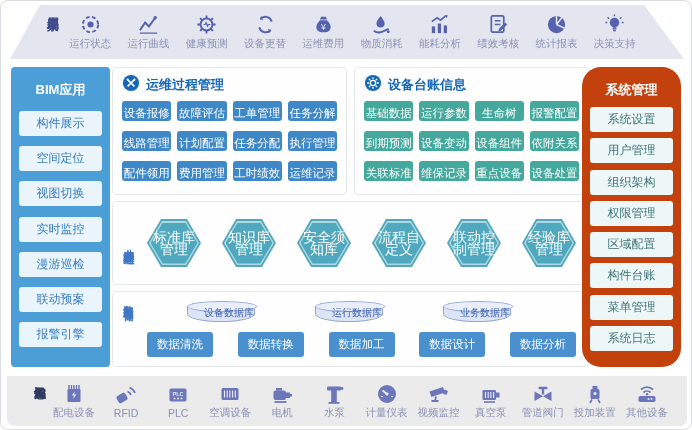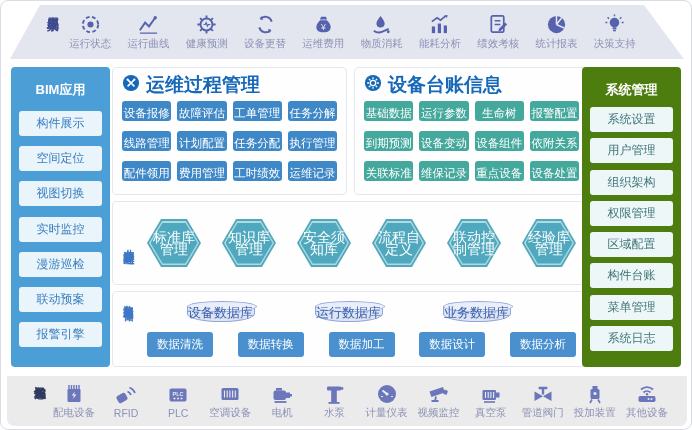--- a/index.html
+++ b/index.html
@@ -17,37 +17,37 @@
   .scenario-items { flex:1; display:flex; }
   .scenario-item { flex:1; display:flex; flex-direction:column; align-items:center;
                    justify-content:center; gap:1px; cursor:pointer; }
   .scenario-item svg { width:23px; height:23px; display:block; }
   .scenario-label { font-size:10.5px; color:#8d92b6; white-space:nowrap; }
 
   
   .side-panel { position:absolute; top:66px; width:99px; height:300px; border-radius:4px;
                 display:flex; flex-direction:column; padding:8px 8px 10px; }
   .bim-panel { left:10px;  background:#4b9fd6; }
-  .sys-panel { right:10px; background:#4d7c0f; }
+  .sys-panel { right:10px; background:#c2410c;border-radius:19px; }
   .side-title { text-align:center; color:#fff; font-size:13px; font-weight:bold; margin:6px 0 2px; }
   .side-btns { flex:1; display:flex; flex-direction:column; justify-content:space-evenly; }
   .side-btn { height:25px; line-height:25px; text-align:center; border-radius:3px;
               font-size:12px; cursor:pointer; }
   .bim-panel .side-btn { background:#e9f4fb; color:#3b7ec0; }
   .sys-panel .side-btn { background:#eef7f8; color:#3f7477; }
 
   
   .center { position:absolute; left:111px; top:66px; width:477px; height:300px;
             display:flex; flex-direction:column; gap:6px; }
   .card { background:#fefefe; border:1px solid #e4e7ec; border-radius:4px; }
   .cards-row { display:flex; gap:7px; height:128px; }
   .module-card { flex:1; padding:8px 9px 3px; }
   .card-header { display:flex; align-items:center; gap:6px; height:18px; margin-bottom:7px; }
   .card-header svg { width:18px; height:18px; }
-  .card-title { font-size:19px; font-weight:bold; color:#1668b8; }
+  .card-title { font-size:13px; font-weight:bold; color:#1668b8; }
   .btn-grid { display:grid; grid-template-columns:repeat(4,1fr); column-gap:6px; row-gap:10px; }
   .grid-btn { height:20px; line-height:24px; text-align:center; color:#fff;
               font-size:11.5px; border-radius:3px; cursor:pointer; white-space:nowrap; }
   .ops-btn { background:#3f88c8; }
   .ledger-btn { background:#44a89c; }
 
   
   .logic-card { height:84px; display:flex; align-items:center; padding:0 12px 0 10px; }
   .section-vlabel { font-size:11px; color:#3f77c5; letter-spacing:1px; line-height:12px; }
   .hex-row { flex:1; display:flex; justify-content:space-between; margin-left:12px; }
@@ -62,22 +62,22 @@
 
   
   .data-card { flex:1; display:flex; padding:5px 10px 7px; }
   .data-body { flex:1; display:flex; flex-direction:column; margin-left:10px; }
   .db-row { display:flex; margin-left:44px; gap:60px; height:28px; }
   .db { position:relative; width:68px; height:16px; margin-top:9px; background:#dde4f4;
         border:1px solid #8fa6da; border-top:none;
         border-radius:0 0 34px 34px / 0 0 8px 8px; }
   .db:before { content:''; position:absolute; left:-1px; top:-5px; width:68px; height:9px;
                background:#e9eef9; border:1px solid #8fa6da; border-radius:50%; }
-  .db span { position:relative; z-index:1; display:block; text-align:left;
-             font-size:13px; color:#3b5fae; line-height:13px; white-space:nowrap; }
+  .db span { position:relative; z-index:1; display:block; text-align:right;
+             font-size:10px; color:#3b5fae; line-height:13px; white-space:nowrap; }
   .data-btn-row { flex:1; display:flex; align-items:center; justify-content:space-between;
                   padding:0 2px 0 4px; margin-top:4px; }
   .data-btn { width:66px; height:25px; line-height:25px; text-align:center; color:#fff;
               font-size:11.5px; border-radius:3px; background:#4a90ce; cursor:pointer; }
 
   
   .bottom-bar { position:absolute; left:6px; bottom:3px; width:680px; height:50px;
                 background:#ebebeb; border-radius:0 0 7px 7px;
                 display:flex; align-items:center; padding:0 14px 0 24px; }
   .bottom-vlabel { font-size:12px; color:#2f3b5e; letter-spacing:0.5px; height:50px; }

